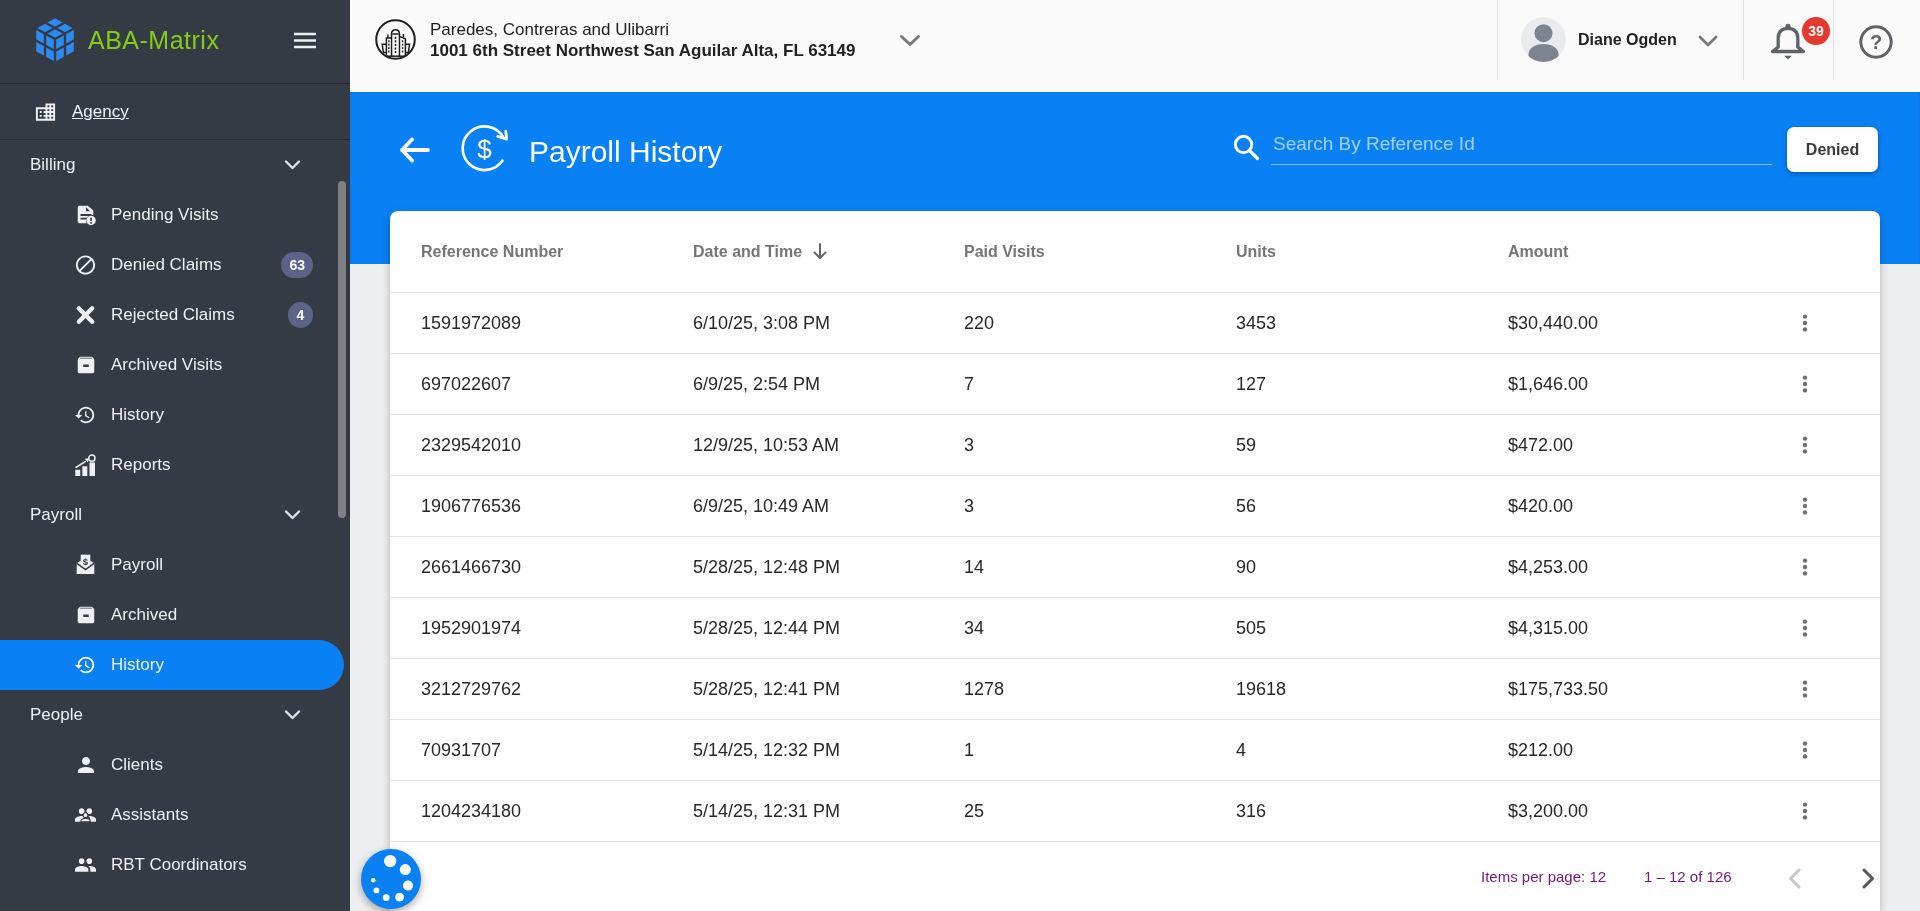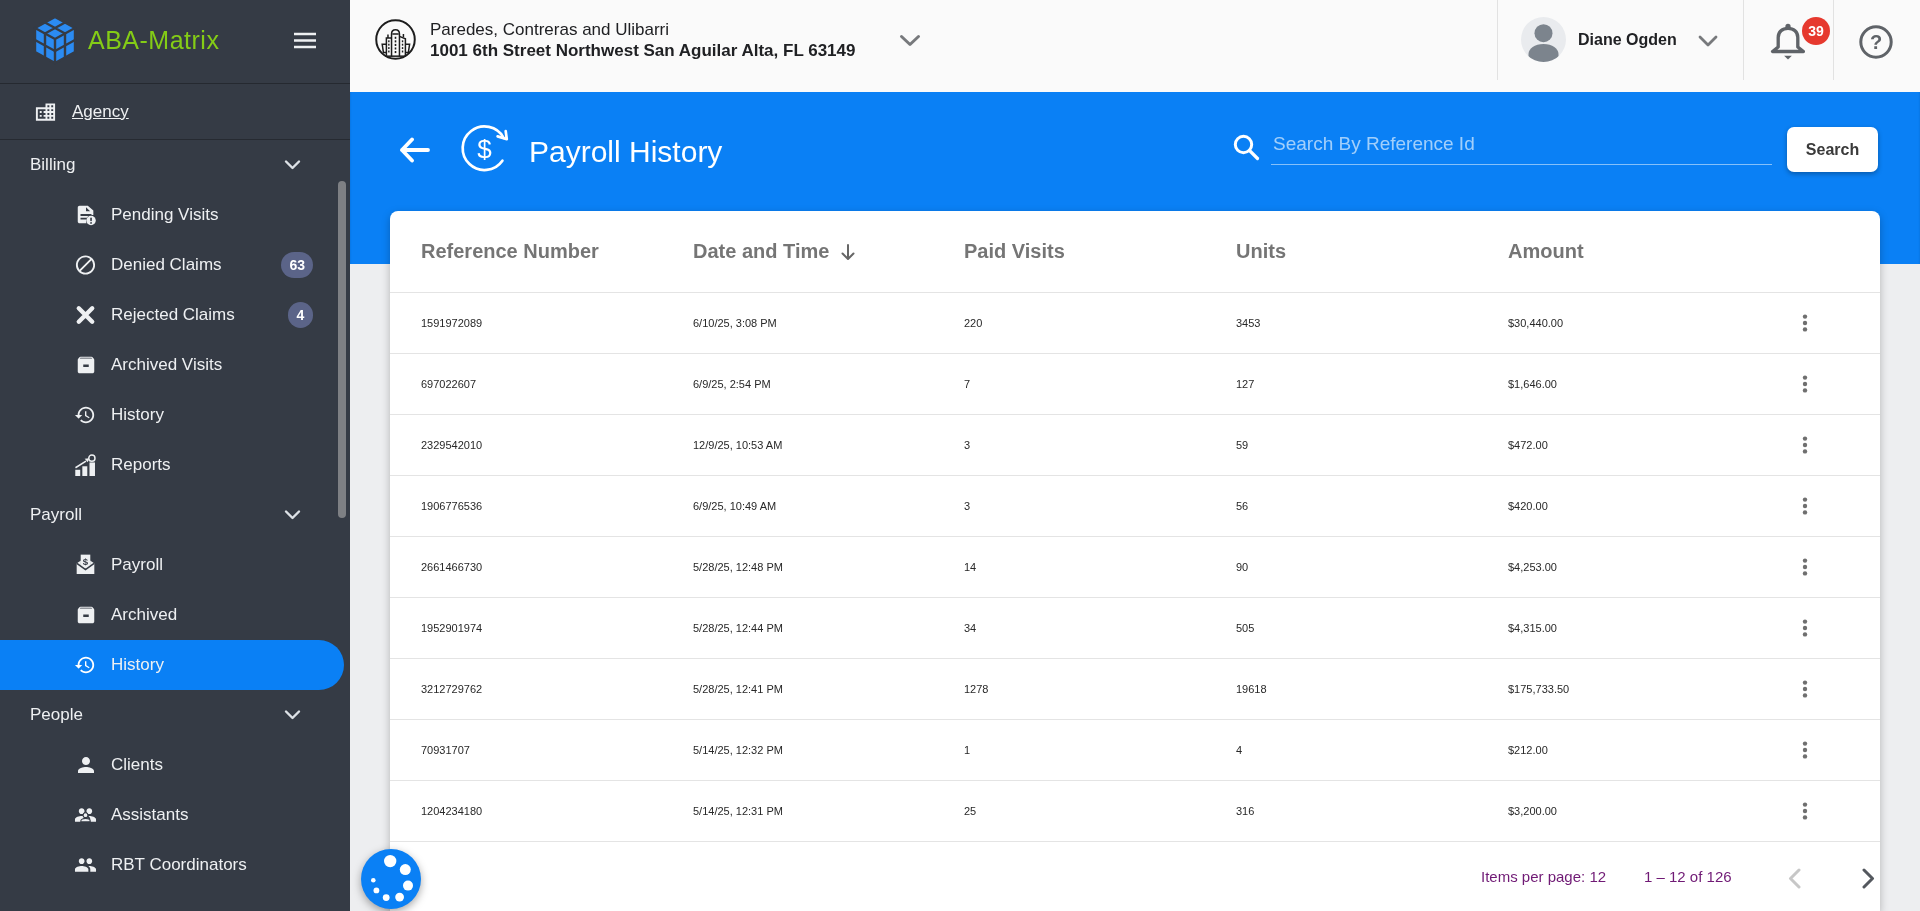--- a/index.html
+++ b/index.html
@@ -24,22 +24,22 @@
 .sel { background:#0a80f5; border-radius:0 25px 25px 0; width:344px; }
 #sbscroll { position:absolute; left:338px; top:181px; width:8px; height:337px; background:#7e8084; border-radius:4px; }
 
 #topbar { position:absolute; left:350px; top:0; width:1570px; height:92px; background:#fafafa; z-index:20; }
 #topbar .vsep { position:absolute; top:0; width:1px; height:80px; background:#e2e2e2; }
 
 #blueband { position:absolute; left:350px; top:80px; width:1570px; height:184px; background:#0a80f5; box-shadow:inset 0 3px 3px -1px rgba(0,0,30,0.4); }
 
 #card { position:absolute; left:390px; top:211px; width:1490px; height:700px; background:#fff; border-radius:8px 8px 0 0; box-shadow:0 3px 8px rgba(0,0,0,0.25); z-index:10; }
 .hrow { position:absolute; left:0; top:0; width:1490px; height:81px; }
-.hcell { position:absolute; top:0; height:81px; line-height:81px; font-weight:bold; font-size:20px; color:#757575; }
-.trow { position:absolute; left:0; width:1490px; height:61px; border-top:1px solid #e4e4e4; font-size:11px; color:#282828; }
+.hcell { position:absolute; top:0; height:81px; line-height:81px; font-weight:bold; font-size:16px; color:#757575; }
+.trow { position:absolute; left:0; width:1490px; height:61px; border-top:1px solid #e4e4e4; font-size:18px; color:#282828; }
 .tcell { position:absolute; top:0; height:61px; line-height:60px; }
 .c1{left:31px;} .c2{left:303px;} .c3{left:574px;} .c4{left:846px;} .c5{left:1118px;}
 .dots { position:absolute; left:1410px; top:50%; transform:translateY(-50%); }
 #pager { position:absolute; left:0; top:630px; width:1490px; height:68px; border-top:1px solid #e4e4e4; background:#fff; font-size:15px; color:#701a75; }
 
 #fab { position:absolute; left:361px; top:849px; width:60px; height:60px; border-radius:50%; background:#0a80f5; box-shadow:0 3px 8px rgba(0,0,0,0.35); z-index:40; }
 </style>
 </head>
 <body>
 <div id="blueband">
@@ -51,21 +51,21 @@
     <path d="M12.6 -11.6 L21.8 -8.8 L20.7 -16.8" stroke="#fff" stroke-width="2.7" fill="none" stroke-linecap="round" stroke-linejoin="round"></path>
     <text x="-0.5" y="10" font-size="26" fill="#fff" text-anchor="middle" font-family="Liberation Sans">$</text>
   </svg>
   <div class="abs" style="left:179px;top:55px;font-size:30px;color:#fff;">Payroll History</div>
   <svg class="abs" style="left:882px;top:53px" width="29" height="29" viewBox="0 0 29 29">
       <circle cx="11.5" cy="11.5" r="8.2" fill="none" stroke="#fff" stroke-width="3"></circle>
       <path d="M17.5 17.5l8 8" stroke="#fff" stroke-width="3.2" stroke-linecap="round"></path>
     </svg>
   <div class="abs" style="left:923px;top:53px;font-size:19px;color:rgba(255,255,255,0.62);">Search By Reference Id</div>
   <div class="abs" style="left:921px;top:84px;width:501px;height:1px;background:rgba(255,255,255,0.5);"></div>
-  <div class="abs" style="left:1437px;top:47px;width:91px;height:45px;background:#fff;border-radius:7px;box-shadow:0 2px 5px rgba(0,0,0,0.3);font-size:16px;font-weight:bold;color:#3a3a3a;text-align:center;line-height:45px;">Search</div>
+  <div class="abs" style="left:1437px;top:47px;width:91px;height:45px;background:#fff;border-radius:7px;box-shadow:0 2px 5px rgba(0,0,0,0.3);font-size:16px;font-weight:bold;color:#3a3a3a;text-align:center;line-height:45px;">Denied</div>
 </div>
 <div id="topbar">
   <svg class="abs" style="left:23px;top:17px" width="45" height="45" viewBox="0 0 50 50">
     <circle cx="25" cy="25" r="21.4" fill="none" stroke="#1d1d1d" stroke-width="2.2"></circle>
     <g stroke="#1d1d1d" fill="none" stroke-width="1.9" transform="translate(25,29) scale(0.88) translate(-25,-29)">
       <path d="M20 46V17.5Q20 12 25 12Q30 12 30 17.5V46"></path>
       <path d="M21 17.5h8"></path>
       <path d="M20 22.5h-6.5V45"></path>
       <path d="M15.5 22.5v-4.5"></path>
       <path d="M30 20.5l7.5 3V45"></path>

